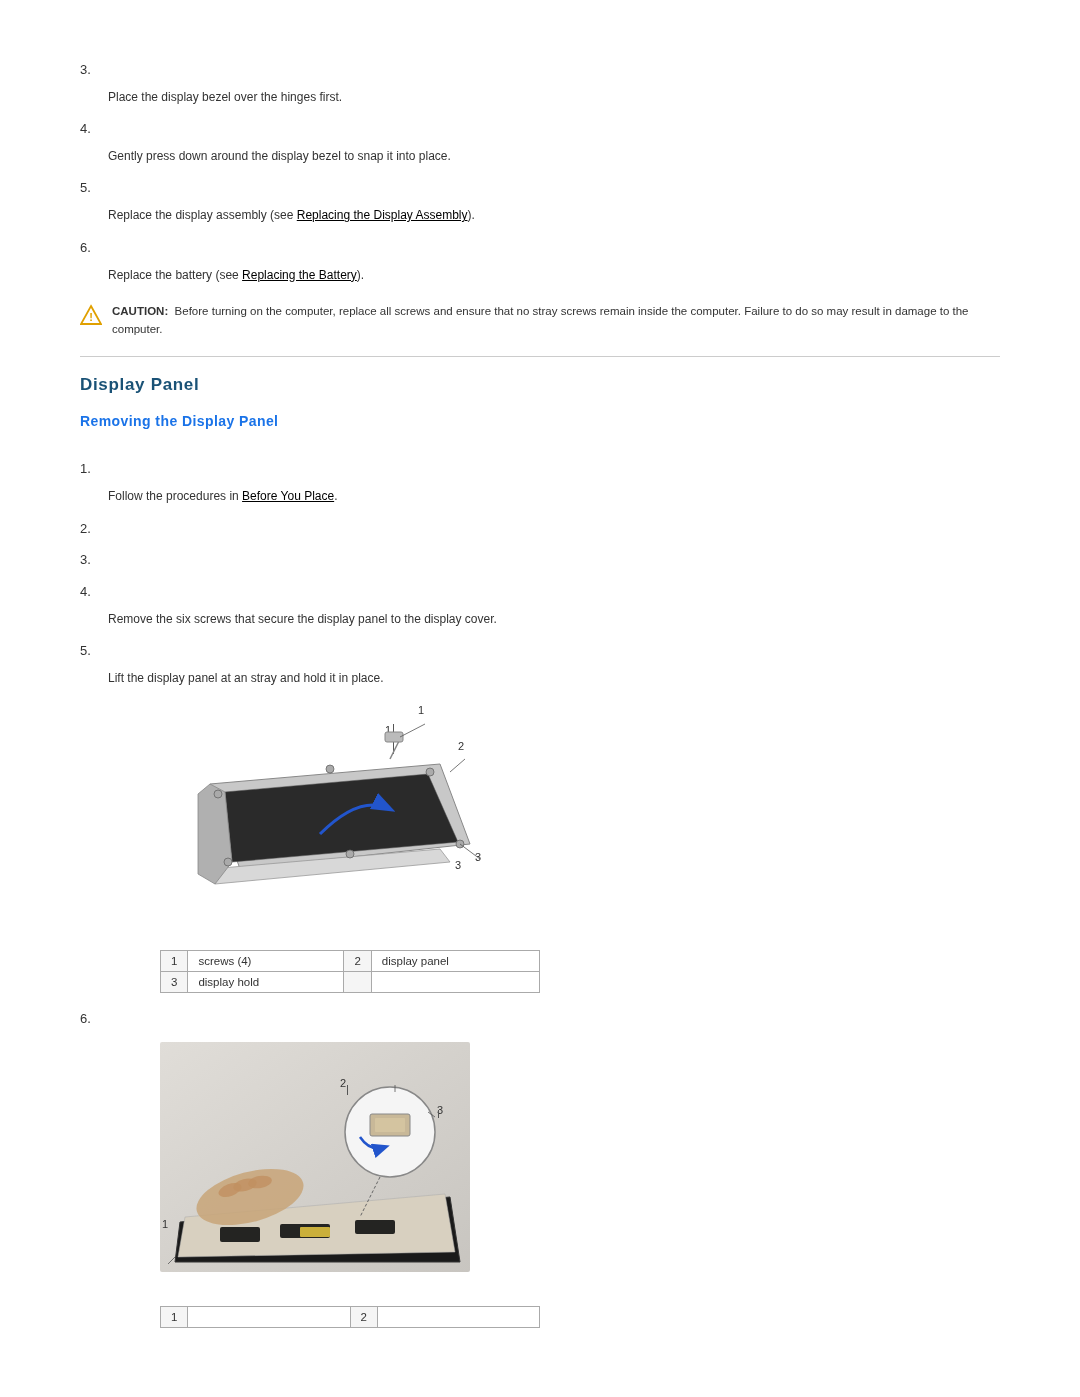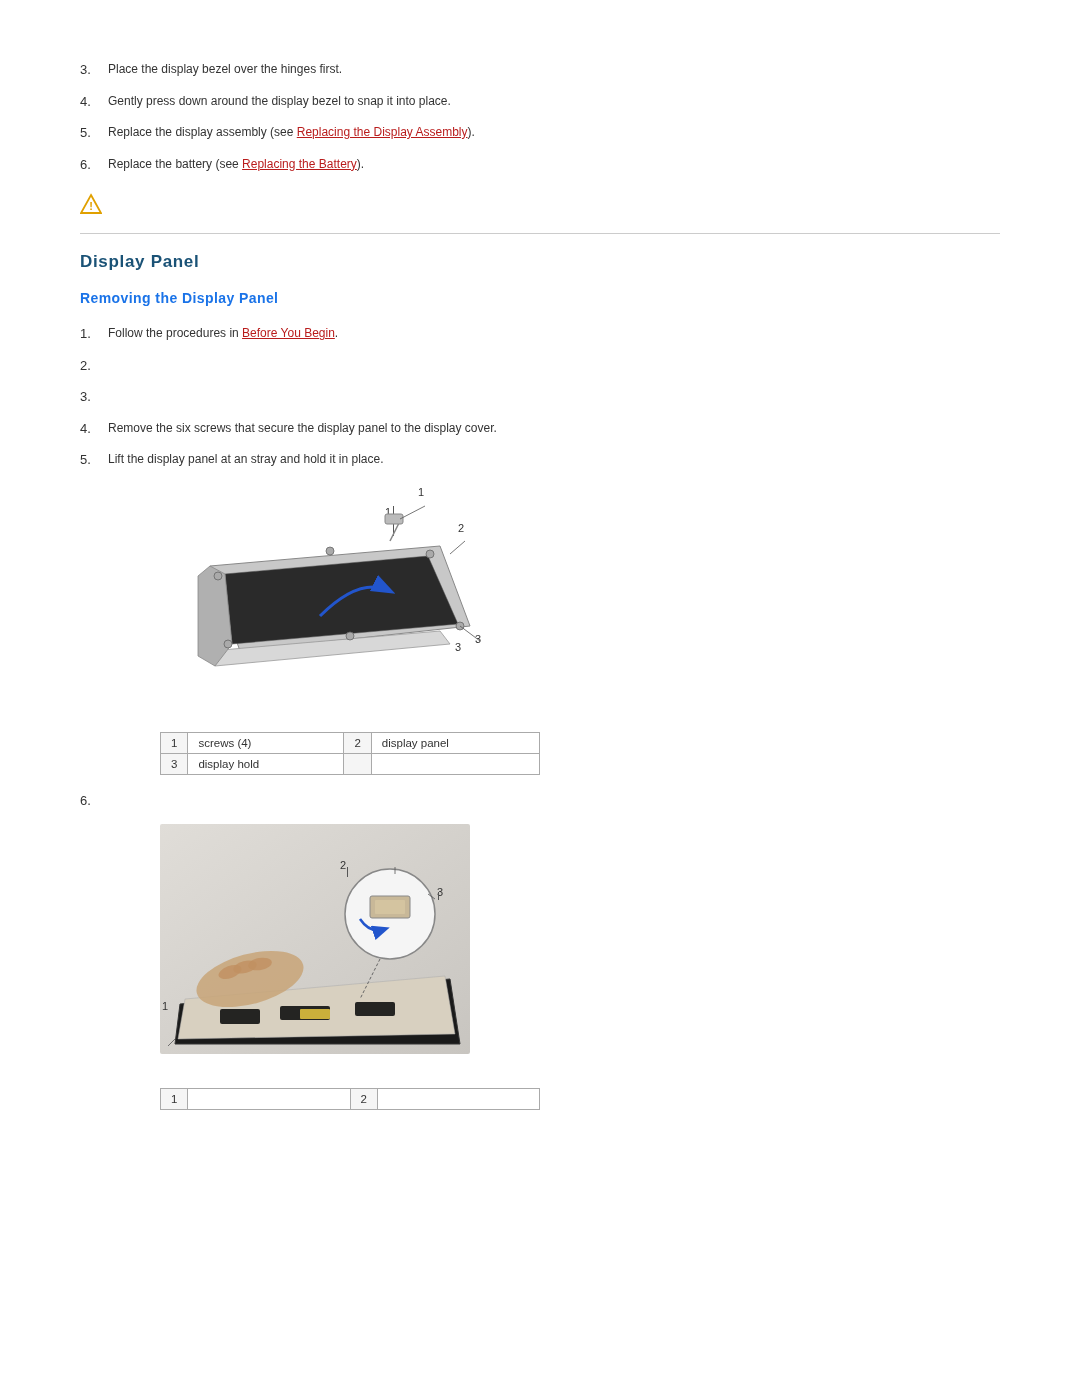--- a/index.html
+++ b/index.html
@@ -22,23 +22,24 @@
     }
     .step-num {
       min-width: 28px;
       font-size: 13px;
       color: #333;
     }
     .step-text {
       font-size: 12px;
       color: #333;
       line-height: 1.6;
+      margin-top: 28px;
     }
     a {
-      color: #b91c1c;
+      color: #000000;
       text-decoration: underline;
       text-align: center;
     }
     .caution-box {
       display: flex;
       align-items: flex-start;
       gap: 10px;
       margin: 18px 0 18px 0;
       padding-bottom: 18px;
       border-bottom: 1px solid #ccc;
@@ -64,21 +65,21 @@
       color: #1a5276;
       letter-spacing: 0.04em;
       margin: 10px 0 18px 0;
       font-family: Arial, sans-serif;
     }
     .subsection-title {
       font-size: 14px;
       font-weight: bold;
       color: #1a73e8;
       letter-spacing: 0.03em;
-      margin: 0 0 18px 0;
+      margin: 0 0 30px 0;
       font-family: Arial, sans-serif;
     }
     .ref-table {
       border-collapse: collapse;
       margin: 16px 0 16px 80px;
       width: 380px;
     }
     .ref-table td {
       border: 1px solid #aaa;
       padding: 4px 10px;
@@ -127,30 +128,34 @@
       <span class="step-text">Replace the battery (see <a href="#">Replacing the Battery</a>).</span>
     </li>
   </ul>
 </div>
 
 <div class="caution-box">
   <svg class="caution-icon" viewBox="0 0 22 22" xmlns="http://www.w3.org/2000/svg">
     <polygon points="11,2 21,20 1,20" fill="none" stroke="#e0a000" stroke-width="1.8"></polygon>
     <text x="11" y="17" text-anchor="middle" font-size="11" font-weight="bold" fill="#e0a000">!</text>
   </svg>
+  <p class="caution-text">
+    <span class="caution-label">CAUTION:</span>
+    &nbsp;Before turning on the computer, replace all screws and ensure that no stray screws remain inside the computer. Failure to do so may result in damage to the computer.
+  </p>
 </div>
 
 <h2 class="section-title">Display Panel</h2>
 
 <h3 class="subsection-title">Removing the Display Panel</h3>
 
 <ul class="step-list">
   <li>
     <span class="step-num">1.</span>
-    <span class="step-text">Follow the procedures in <a href="#">Before You Begin</a>.</span>
+    <span class="step-text">Follow the procedures in <a href="#">Before You Place</a>.</span>
   </li>
   <li>
     <span class="step-num">2.</span>
   </li>
   <li>
     <span class="step-num">3.</span>
   </li>
   <li>
     <span class="step-num">4.</span>
     <span class="step-text">Remove the six screws that secure the display panel to the display cover.</span>

